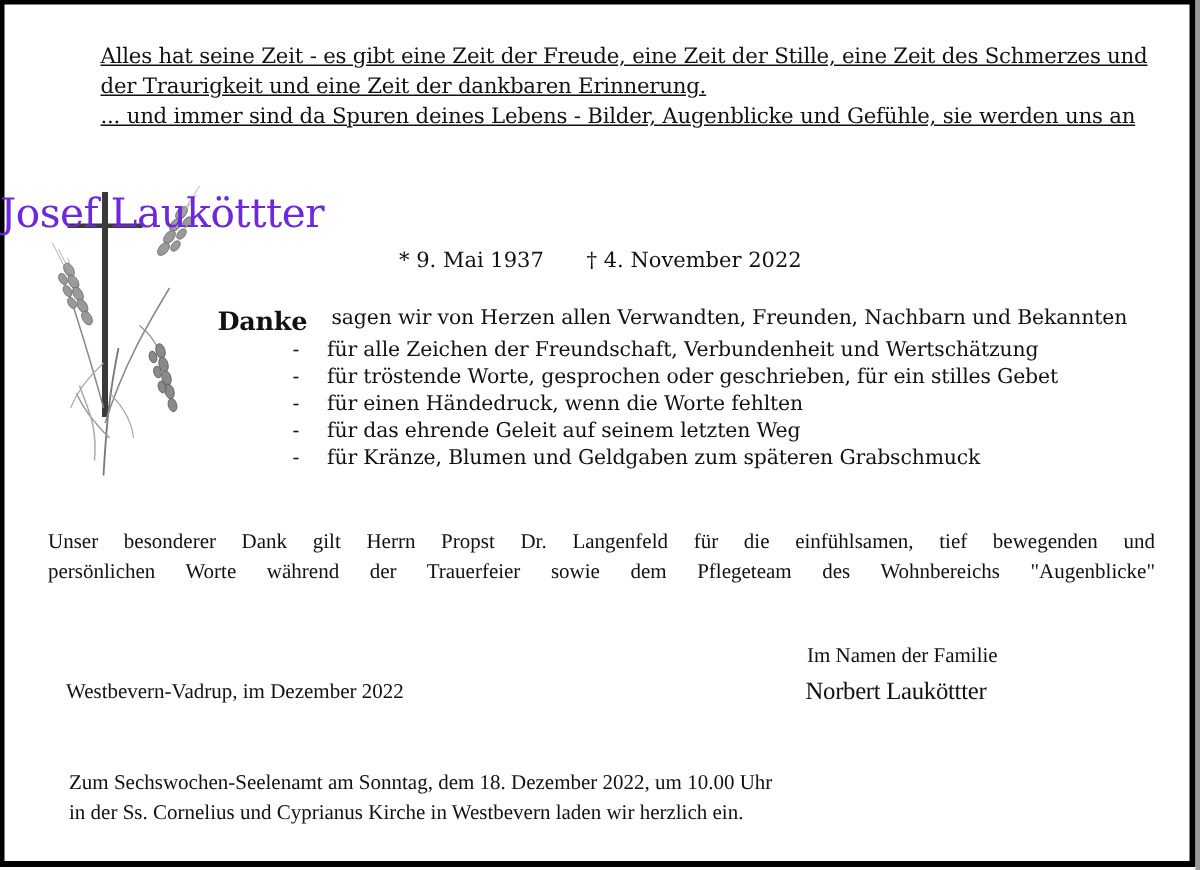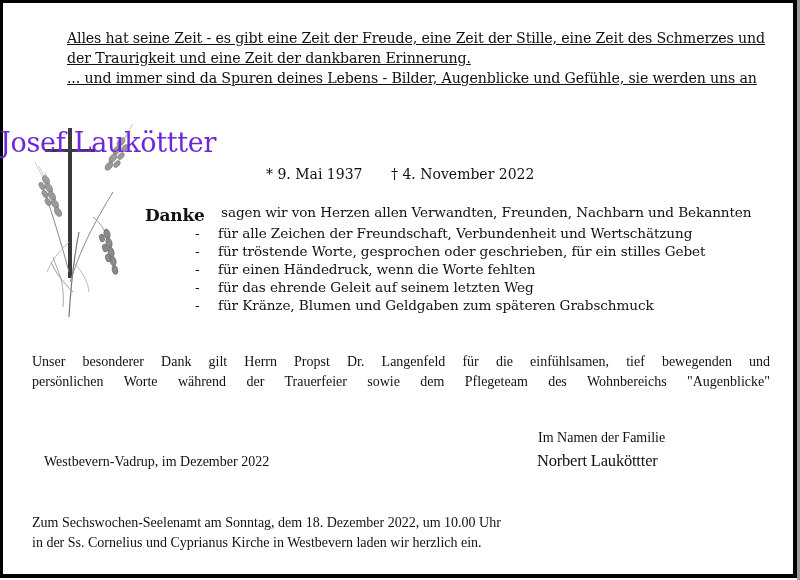--- a/index.html
+++ b/index.html
@@ -166,21 +166,21 @@
     margin-left: 12px;
   }
   .mass {
     position: absolute;
     left: 32px;
     top: 513px;
     font-size: 14px;
     line-height: 20px;
     white-space: nowrap;
   }
-  .mass .line { display: block; height: 20px; }
+  .mass .line { display: block; height: 20px; margin-left: 14px; }
 </style>
 </head>
 <body>
 
 <div class="frame"></div>
 <div class="edge-strip"></div>
 
 <div class="txt intro">
   <span class="line">Alles hat seine Zeit - es gibt eine Zeit der Freude, eine Zeit der Stille, eine Zeit des Schmerzes und</span>
   <span class="line">der Traurigkeit und eine Zeit der dankbaren Erinnerung.</span>

